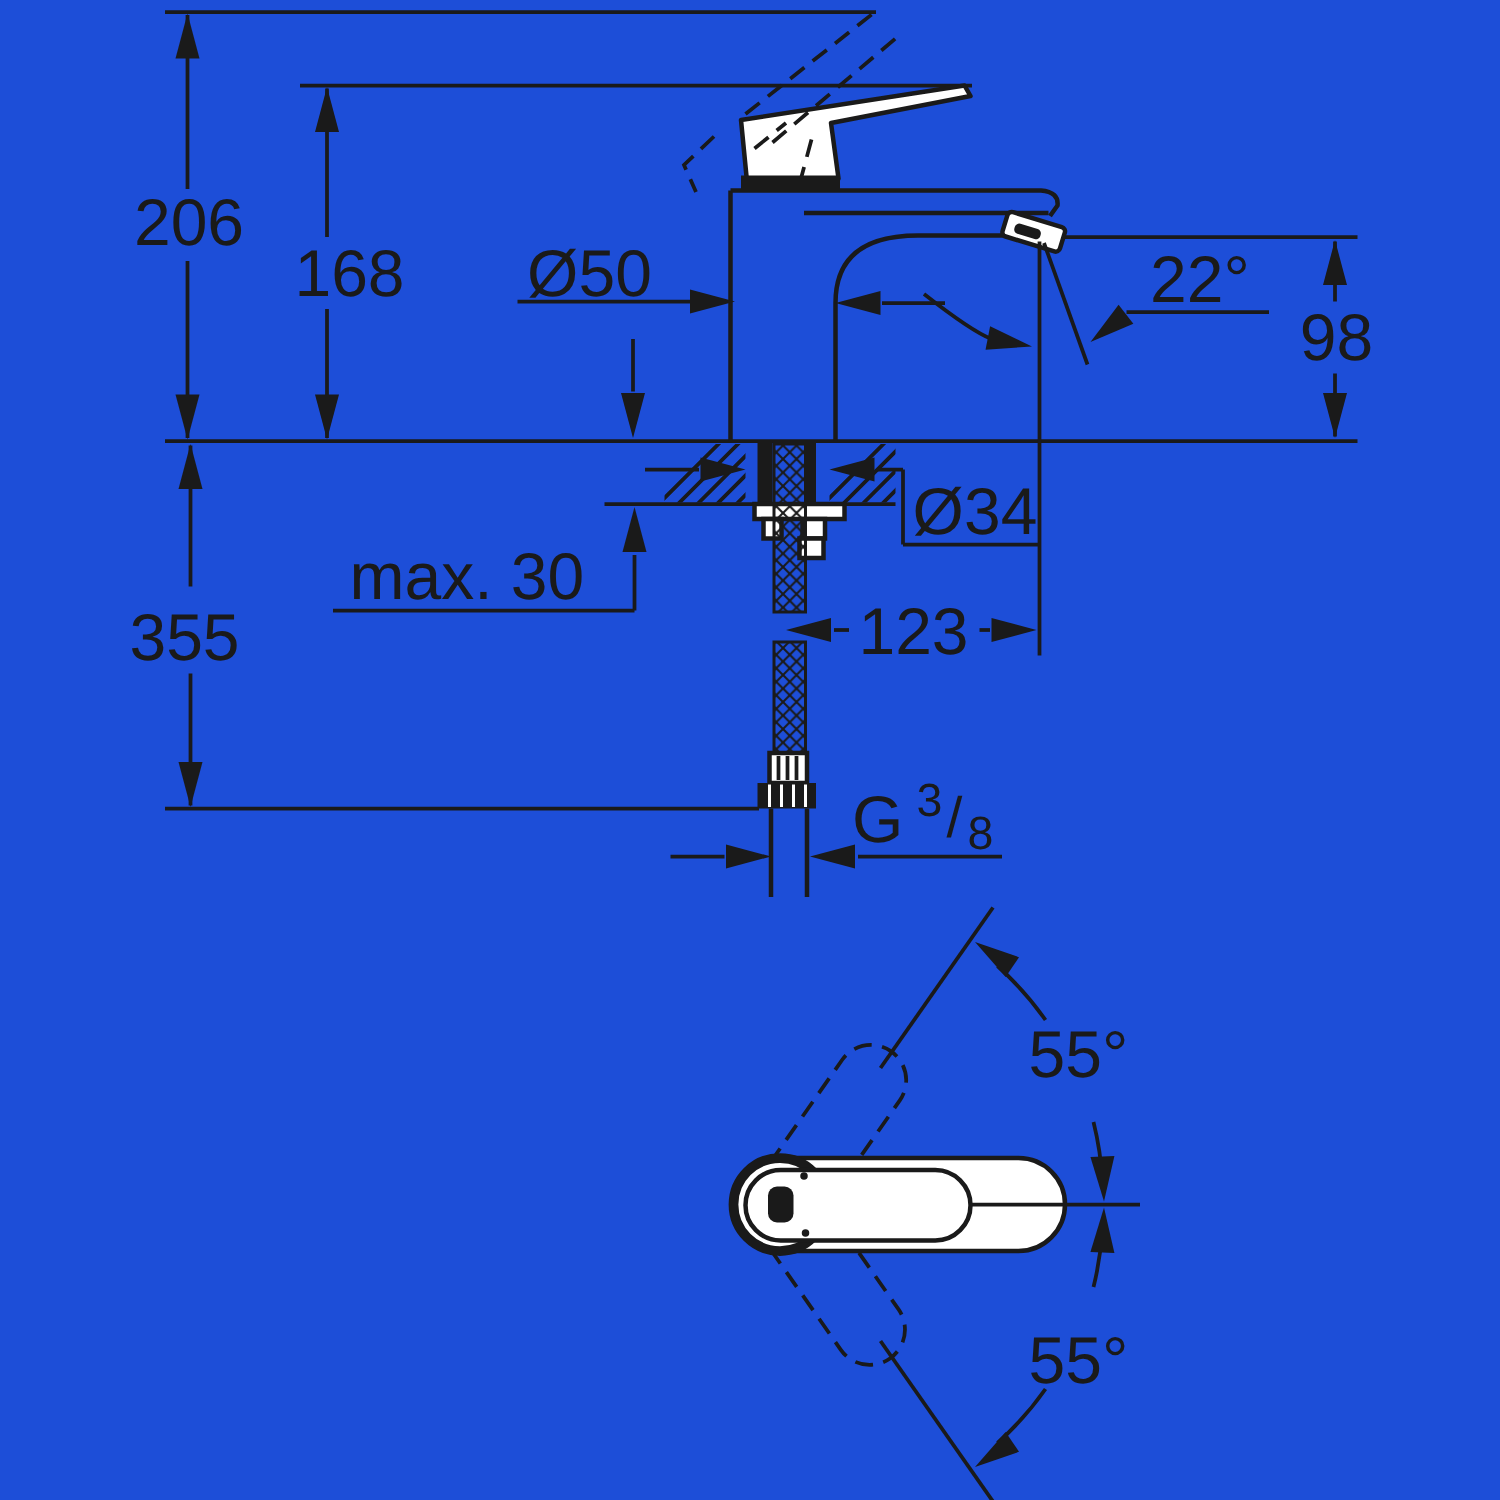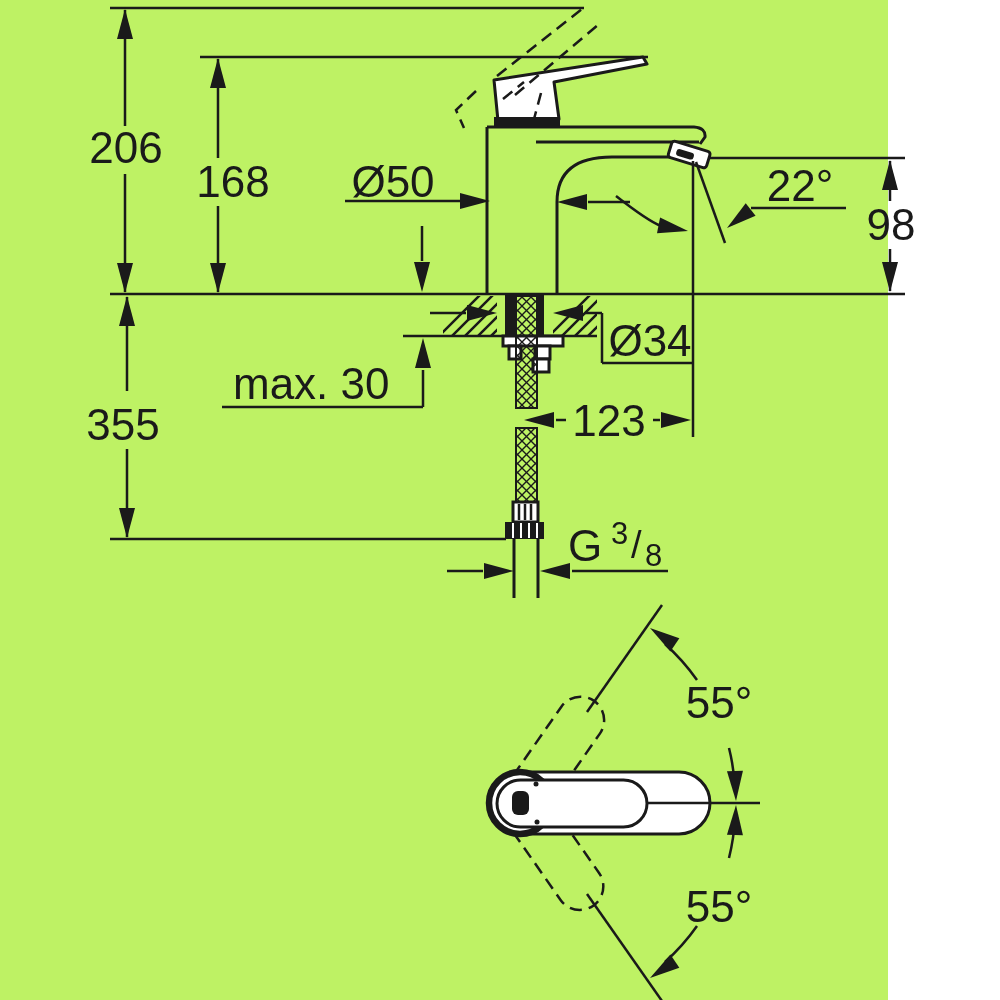--- a/index.html
+++ b/index.html
@@ -1,17 +1,17 @@
 <!DOCTYPE html>
 <html><head>
 <meta charset="utf-8">
 <style>
   html,body{margin:0;padding:0;background:#ffffff;}
   body{width:1000px;height:1000px;overflow:hidden;font-family:"Liberation Sans",sans-serif;}
-  .stage{position:relative;width:888px;height:1000px;background:#bef264;}
+  .stage{position:relative;width:1000px;height:1000px;background:#1d4ed8;}
   svg{display:block;}
   text{font-family:"Liberation Sans",sans-serif;fill:#1a1a1a;}
   .dim-text{font-size:44px;}
   .dim-text-small{font-size:31px;}
   .dim-text-slash{font-size:38px;}
   .ln{stroke:#1a1a1a;fill:none;stroke-width:2.5;}
   .obj{stroke:#1a1a1a;fill:none;stroke-width:3;}
   .objw{stroke:#1a1a1a;fill:#ffffff;stroke-width:3;}
   .dash{stroke:#1a1a1a;fill:none;stroke-width:2.5;stroke-dasharray:12 7;}
   .arrow{fill:#1a1a1a;stroke:none;}

